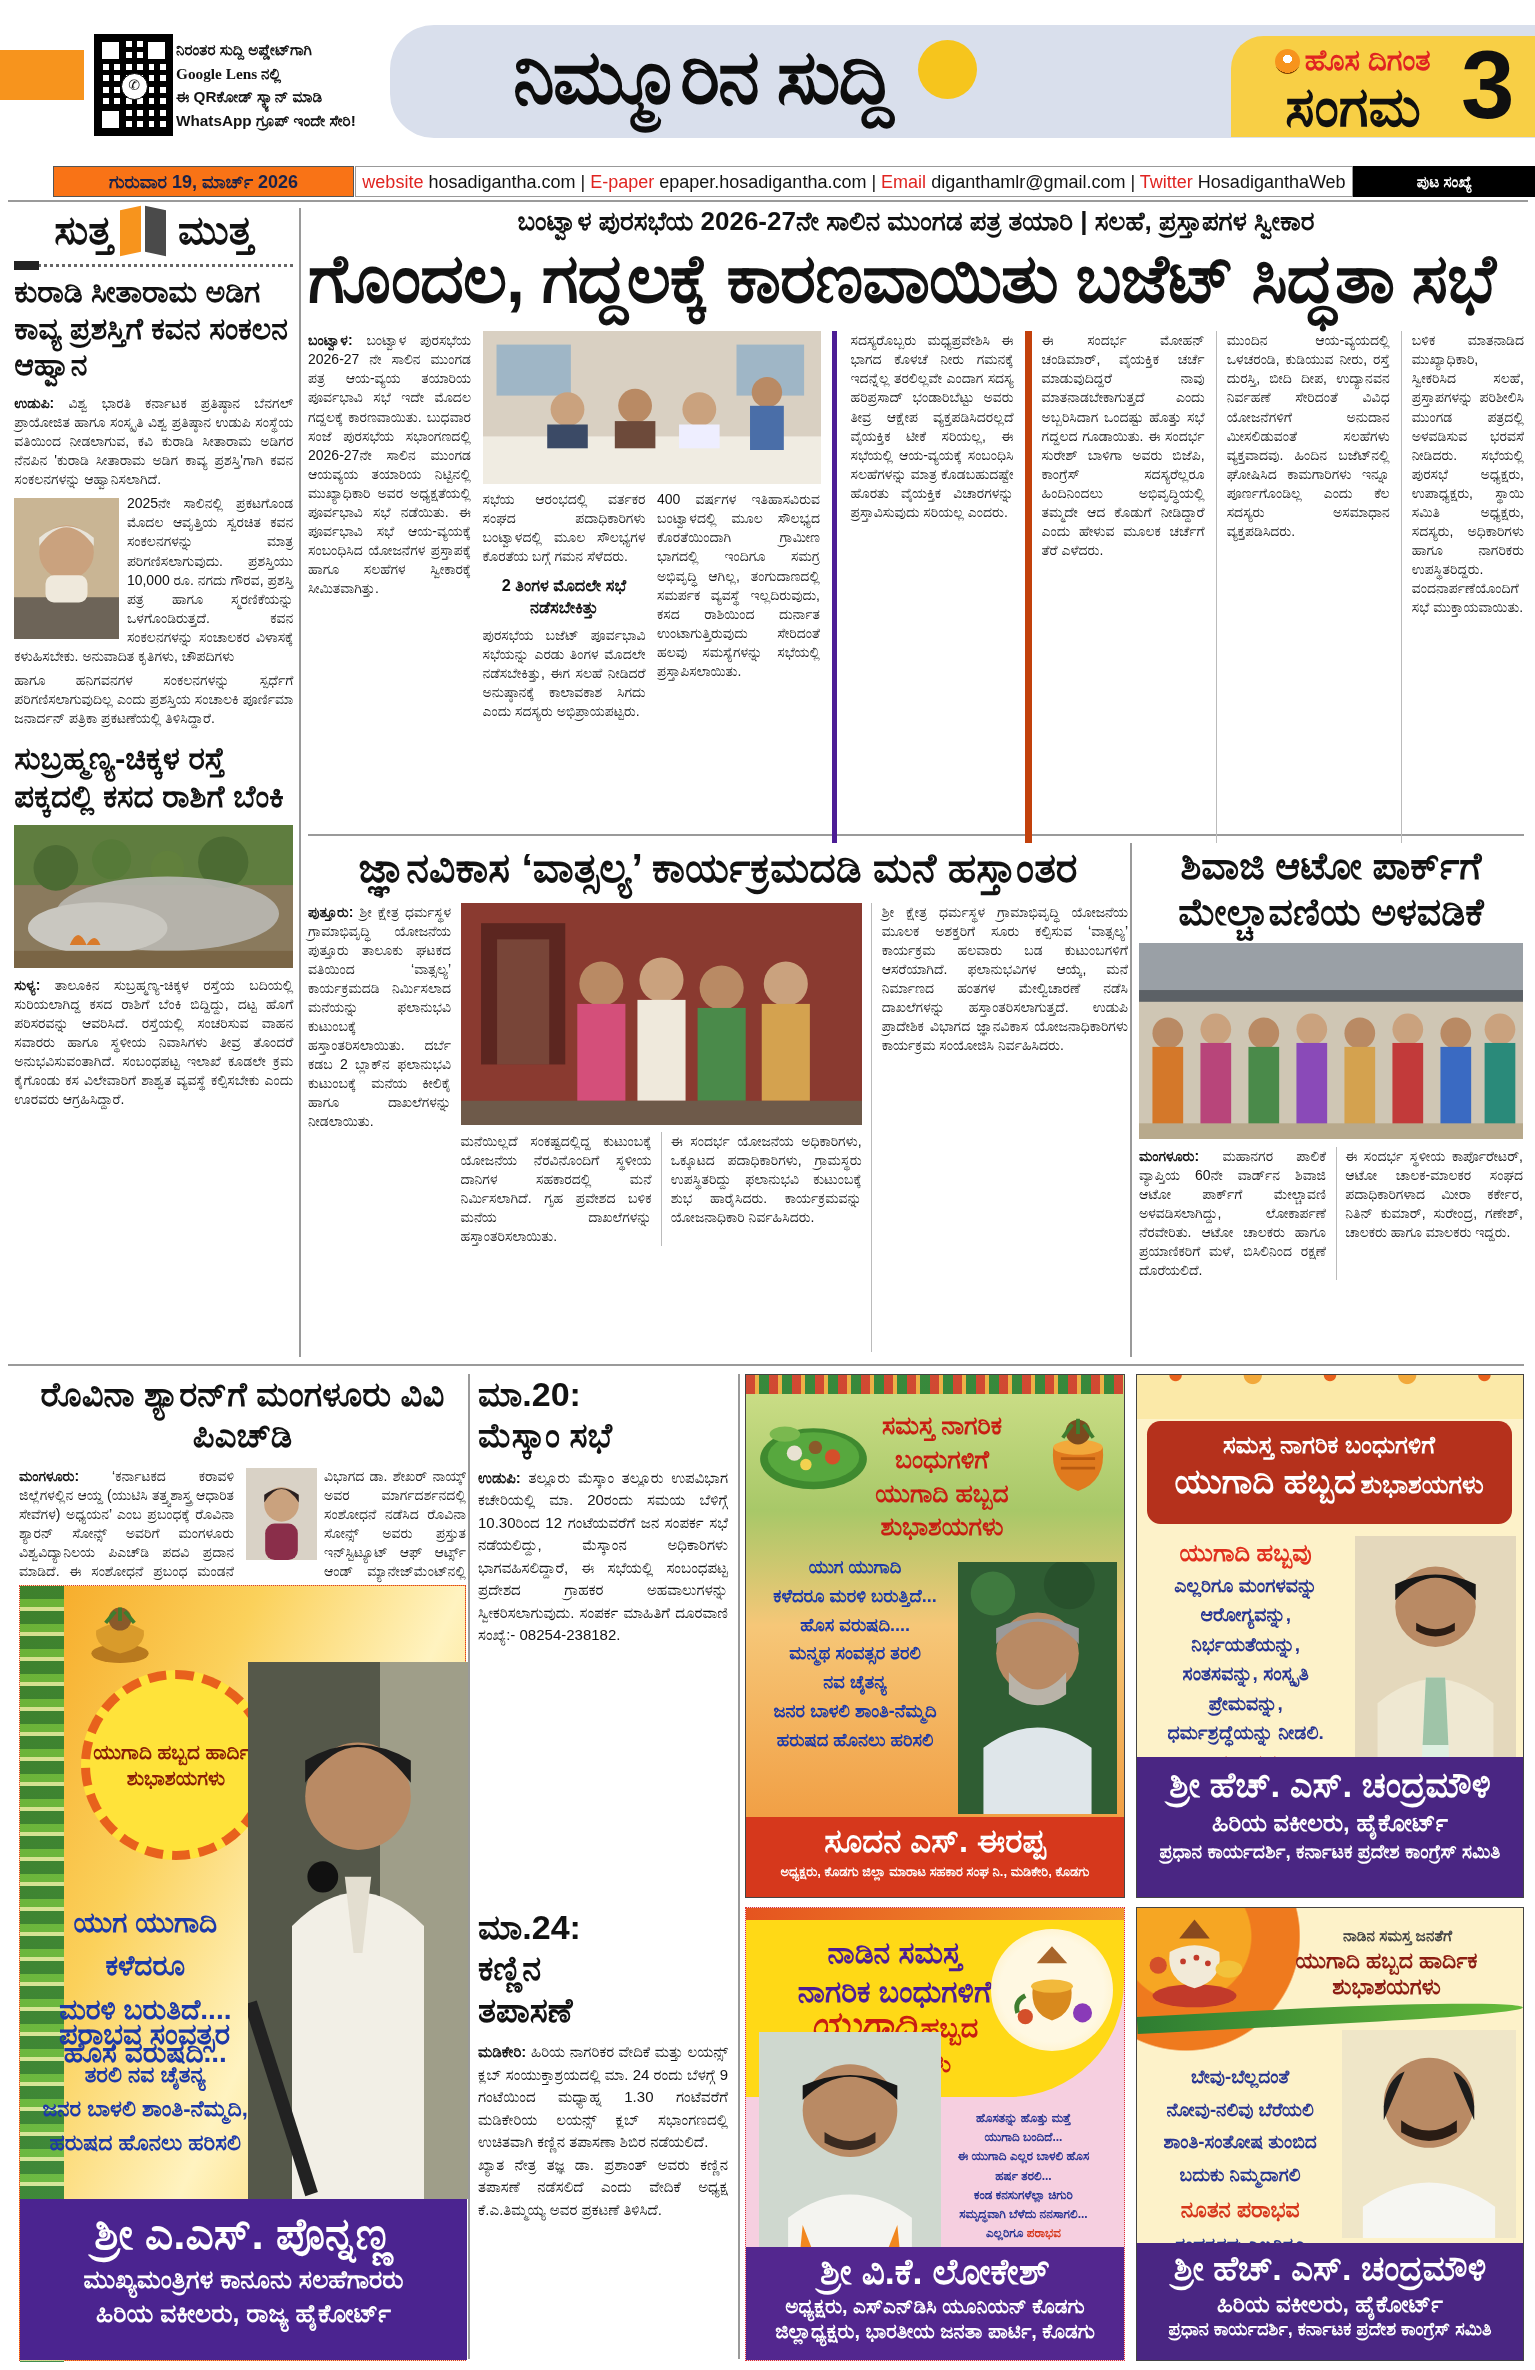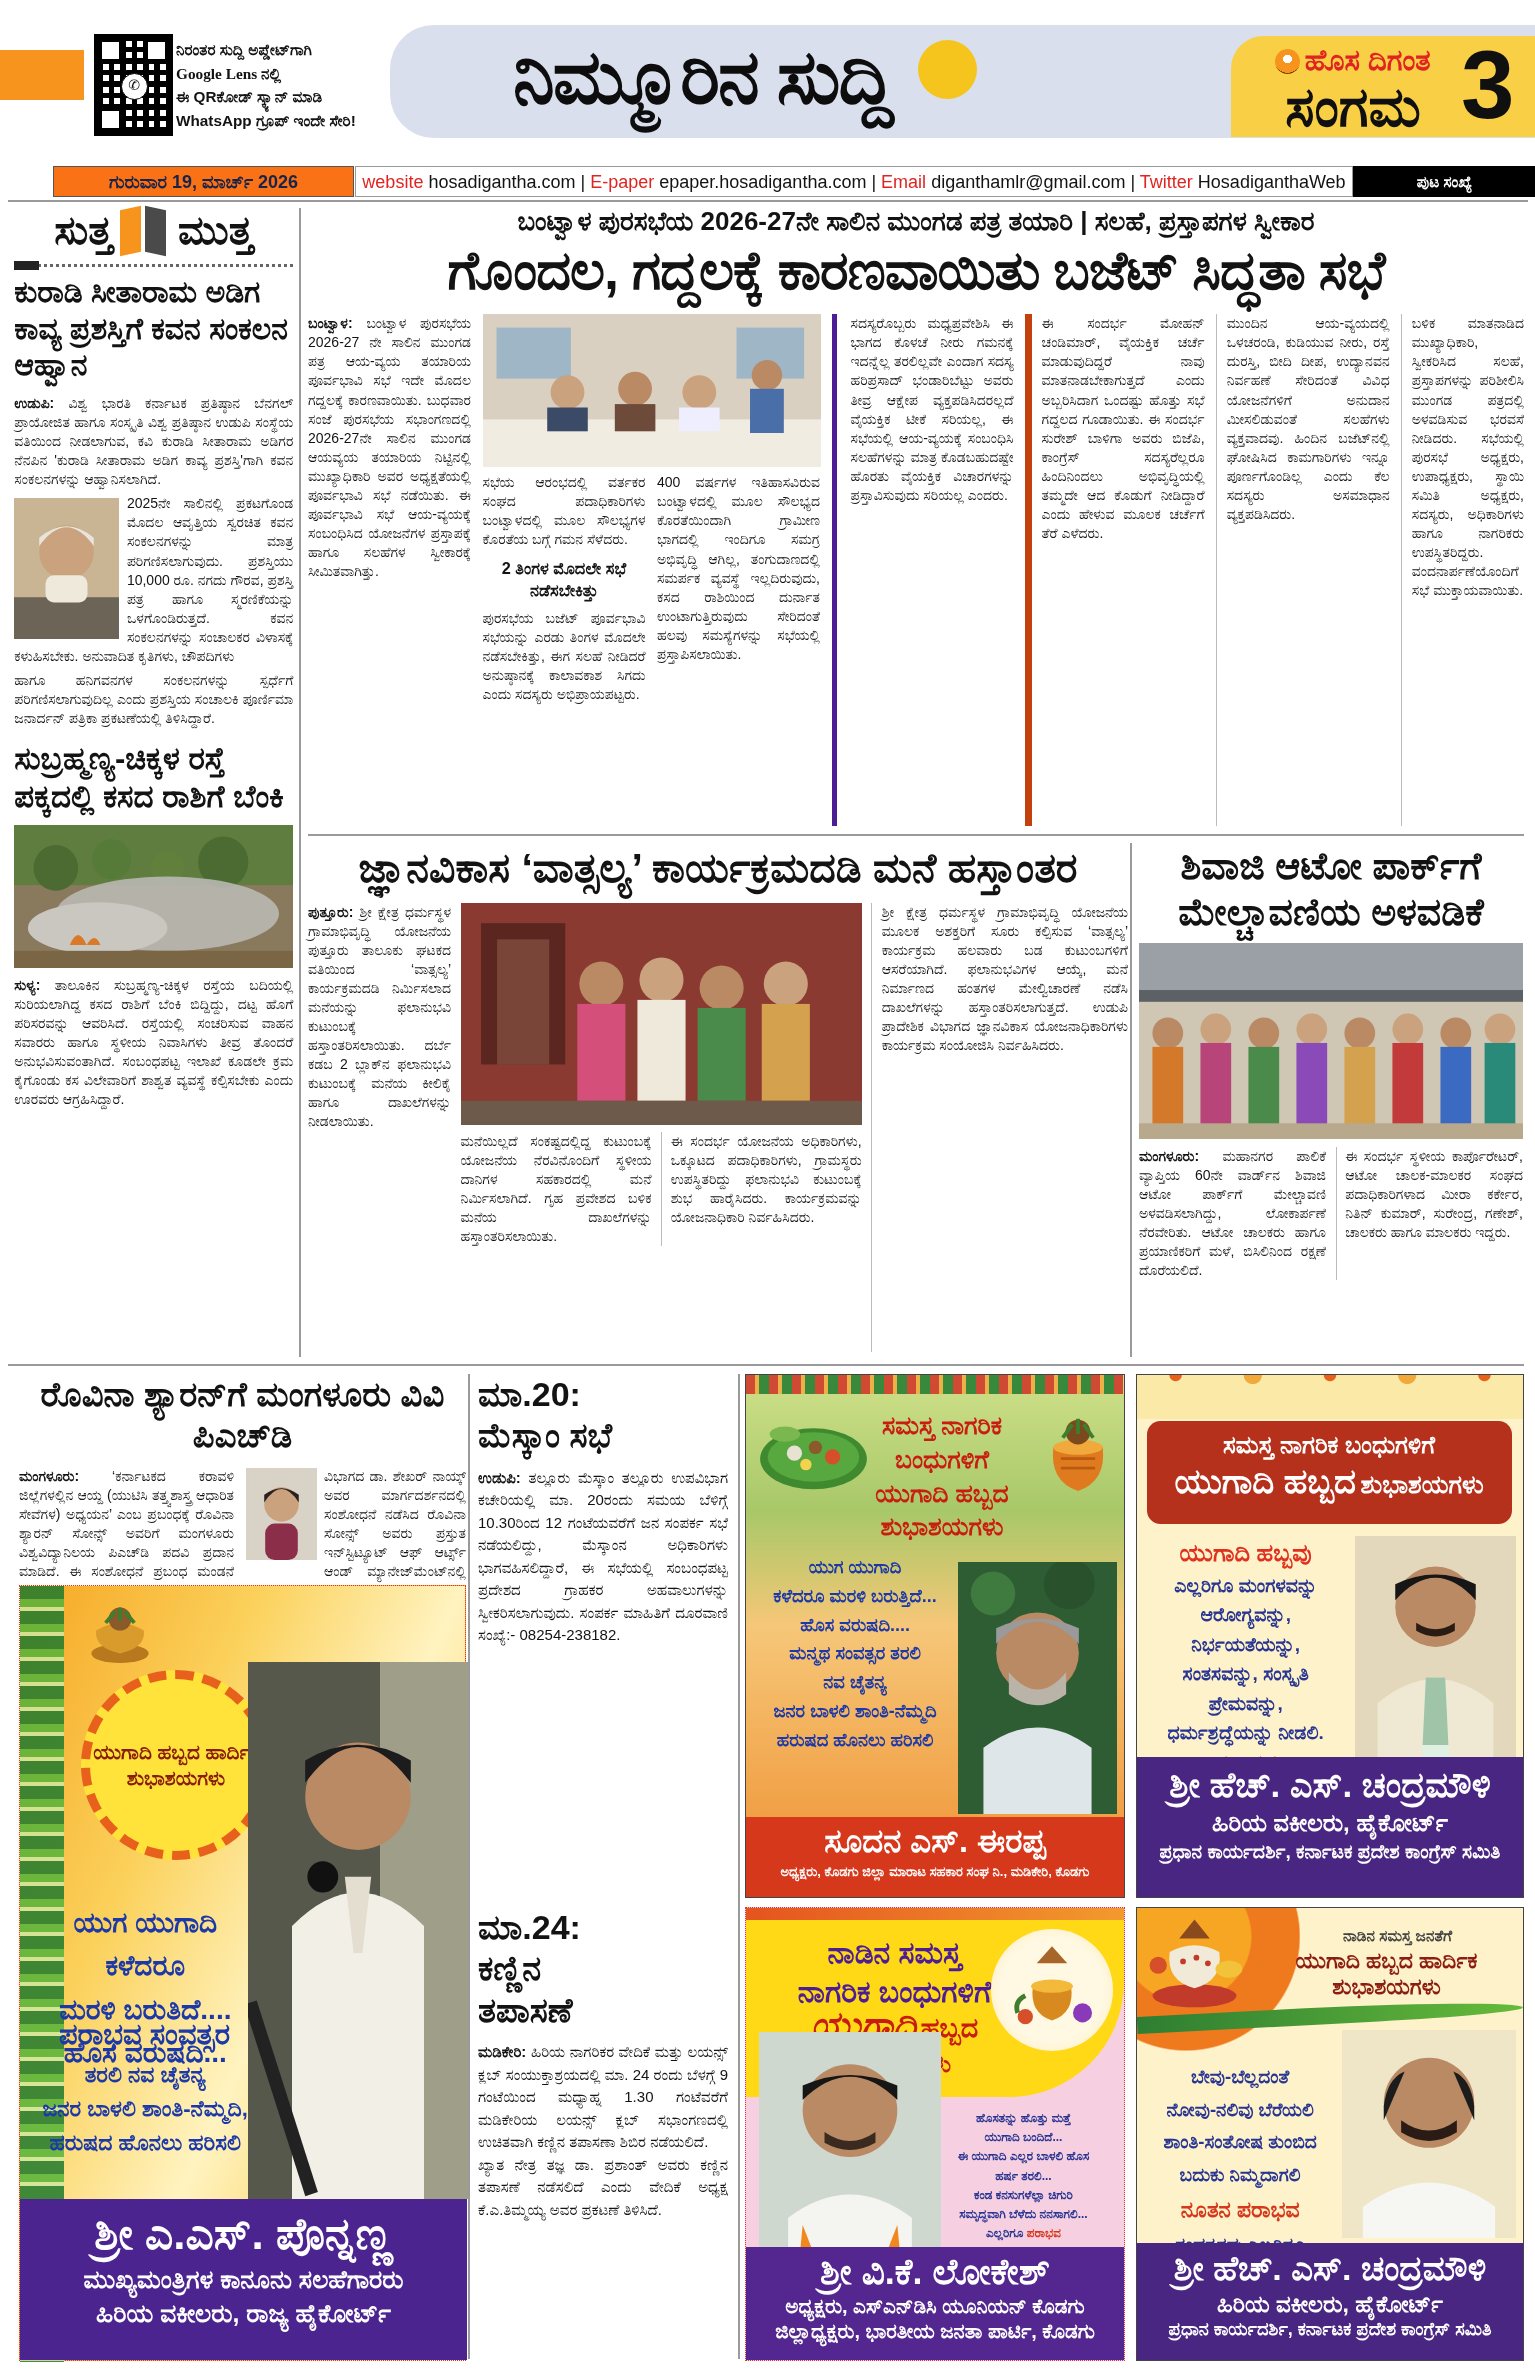--- a/index.html
+++ b/index.html
@@ -19,21 +19,21 @@
   .m-yellow{background:#f8cf45;border-radius:32.5px 0 0 0;}
   .brand-red{color:#e02421;font-weight:900;font-size:29px;}
   .brand-dot{display:inline-block;width:25px;height:25px;border-radius:50%;
              background:radial-gradient(circle at 50% 40%,#fff 0 22%,#f7941d 23% 70%,#7a3c00 71%);vertical-align:-3.8px;}
   .edition{font-size:55px;font-weight:900;color:#101010;}
   .page3{font-size:96px;font-weight:900;color:#101010;line-height:.9;}
   .datebar{height:31px;font-size:18px;line-height:31px;}
   .red{color:#e02421;}
   
   .kicker{font-size:26px;font-weight:800;text-align:center;}
-  .lead-head{font-size:54px;font-weight:900;text-align:center;letter-spacing:-1px;}
+  .lead-head{font-size:68px;font-weight:900;letter-spacing:-1px;}
   .h-col{font-weight:900;line-height:1.22;}
   .sect-head{font-size:40px;font-weight:900;display:flex;align-items:center;justify-content:center;gap:7.6px;}
   .door{position:relative;width:50px;height:50px;}
   .door .leaf{position:absolute;top:1.9px;width:21px;height:46px;background:#f7941d;transform:skewY(-12deg);}
   .door .frame{position:absolute;left:25px;top:1.9px;width:21px;height:46px;background:#4a4a4a;transform:skewY(12deg);}
   .dotline{border-bottom:3.8px dotted #666;position:relative;}
   .dotline .sq{position:absolute;left:0;bottom:-6.7px;width:25px;height:9.6px;background:#222;}
   .subhead{font-weight:900;font-size:16.3px;text-align:center;margin:7.6px 0;}
   
   .ad{border:1.9px solid #444;box-sizing:border-box;}

